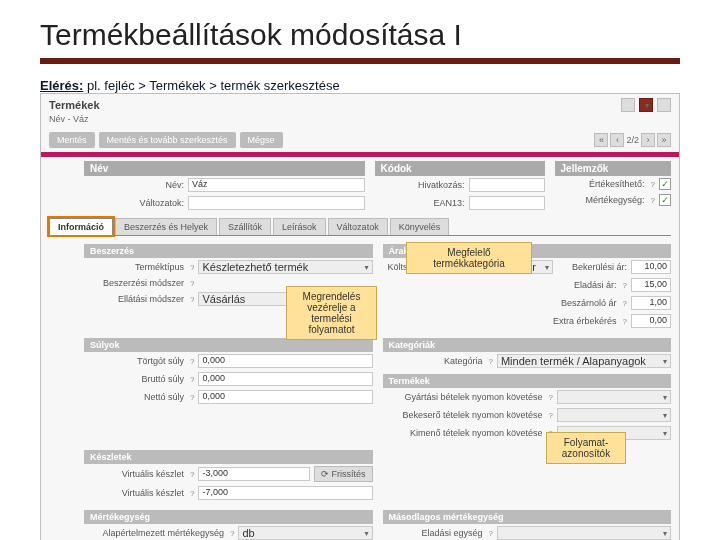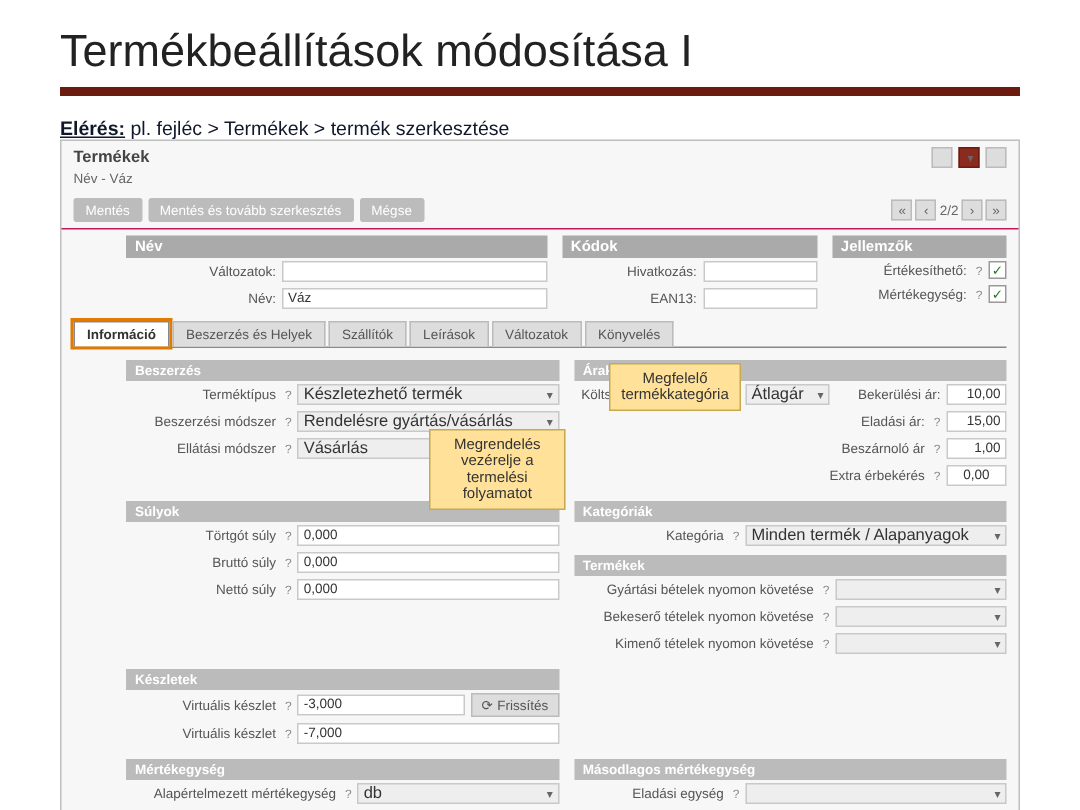--- a/index.html
+++ b/index.html
@@ -9,21 +9,21 @@
   .bar { height: 6px; background: #6b1c0e; margin-bottom: 14px; }
   .path { font-size: 13px; color: #0f172a; margin-bottom: 0; }
   .path b { font-weight: bold; text-decoration: underline; }
   .app { border: 1px solid #bfbfbf; background: #f7f7f7; position: relative; font-size: 9px; color: #333; }
   .apphead { display: flex; align-items: center; padding: 4px 8px 2px 8px; }
   .apphead .prod { font-weight: bold; font-size: 11px; color: #444; }
   .apphead .right { margin-left: auto; display: flex; gap: 4px; align-items: center; }
   .thumb { width: 14px; height: 14px; background: #ddd; border: 1px solid #bbb; }
   .thumb.sel { background: #8b2b1f; border-color: #6b1c0e; }
   .nav { font-size: 9px; padding: 0 8px 4px 8px; color: #666; }
-  .btnrow { padding: 4px 8px; display: flex; gap: 4px; align-items: center; border-bottom: 1px solid #be185d; }
+  .btnrow { padding: 4px 8px; display: flex; gap: 4px; align-items: center; border-bottom: 5px solid #be185d; }
   .btn { background: #bcbcbc; color: #fff; padding: 3px 8px; font-size: 9px; border-radius: 2px; }
   .pager { margin-left: auto; display: flex; gap: 2px; align-items: center; color: #666; }
   .pgbtn { width: 14px; height: 14px; background: #ddd; border: 1px solid #bbb; display: flex; align-items: center; justify-content: center; font-size: 9px; color: #666; }
   .section { margin: 4px 8px; }
   .secthead { background: #aaa; color: #fff; padding: 2px 6px; font-size: 10px; font-weight: bold; }
   .cols { display: flex; gap: 10px; margin-left: 43px; }
   .col { flex: 1; }
   .col.narrow { flex: 0 0 170px; }
   .row { display: flex; align-items: center; padding: 2px 0; gap: 4px; }
   .lbl { flex: 0 0 100px; text-align: right; color: #555; font-size: 9px; }
@@ -72,26 +72,26 @@
         <span>2/2</span>
         <div class="pgbtn">›</div>
         <div class="pgbtn">»</div>
       </div>
     </div>
 
     <div class="section cols">
       <div class="col">
         <div class="secthead">Név</div>
         <div class="row">
+            <div class="lbl">Név:</div>
+            <div class="inp">Váz</div>
+          </div>
+        <div class="row">
             <div class="lbl">Változatok:</div>
             <div class="inp"></div>
-          </div>
-        <div class="row">
-            <div class="lbl">Név:</div>
-            <div class="inp">Váz</div>
           </div>
       </div>
       <div class="col narrow">
         <div class="secthead">Kódok</div>
         <div class="row">
             <div class="lbl sm">Hivatkozás:</div>
             <div class="inp"></div>
           </div>
         <div class="row">
             <div class="lbl sm">EAN13:</div>
@@ -126,21 +126,20 @@
       <div class="col">
         <div class="subhead">Beszerzés</div>
         <div class="row">
             <div class="lbl">Terméktípus</div>
             <span class="q">?</span>
             <div class="sel">Készletezhető termék</div>
           </div>
         <div class="row">
             <div class="lbl">Beszerzési módszer</div>
             <span class="q">?</span>
-            <div class="sel">Rendelésre gyártás/vásárlás</div>
           </div>
         <div class="row">
             <div class="lbl">Ellátási módszer</div>
             <span class="q">?</span>
             <div class="sel">Vásárlás</div>
           </div>
       </div>
       <div class="col">
         <div class="subhead">Árak</div>
         <div class="row">
@@ -162,21 +161,21 @@
             <div style="flex:1"></div>
             <div class="lbl sm" style="flex:0 0 70px">Beszárnoló ár</div>
             <span class="q">?</span>
             <div class="inp" style="flex:0 0 40px;text-align:right">1,00</div>
           </div>
         <div class="row">
             <div class="lbl"></div>
             <div style="flex:1"></div>
             <div class="lbl sm" style="flex:0 0 70px">Extra érbekérés</div>
             <span class="q">?</span>
-            <div class="inp" style="flex:0 0 40px;text-align:center">0,00</div>
+            <div class="inp" style="flex:0 0 40px;text-align:right">0,00</div>
           </div>
       </div>
     </div>
 
     <div class="section cols">
       <div class="col">
         <div class="subhead">Súlyok</div>
         <div class="row">
             <div class="lbl">Törtgót súly</div>
             <span class="q">?</span>
@@ -254,16 +253,17 @@
         <div class="subhead">Másodlagos mértékegység</div>
         <div class="row">
             <div class="lbl">Eladási egység</div>
             <span class="q">?</span>
             <div class="sel"></div>
           </div>
 
       </div>
     </div>
 
-    <div class="callout" style="top:148px; left:365px; width:88px">Megfelelő termékkategória</div>
+    <div class="callout" style="top:148px; left:365px; width:126px">Megfelelő termékkategória</div>
     <div class="callout" style="top:192px; left:245px; width:91px">Megrendelés vezérelje a termelési folyamatot</div>
+    <div class="callout" style="top:338px; left:505px; width:80px">Folyamat-azonosítók</div>
   </div>
 </div>
 
 </body></html>

